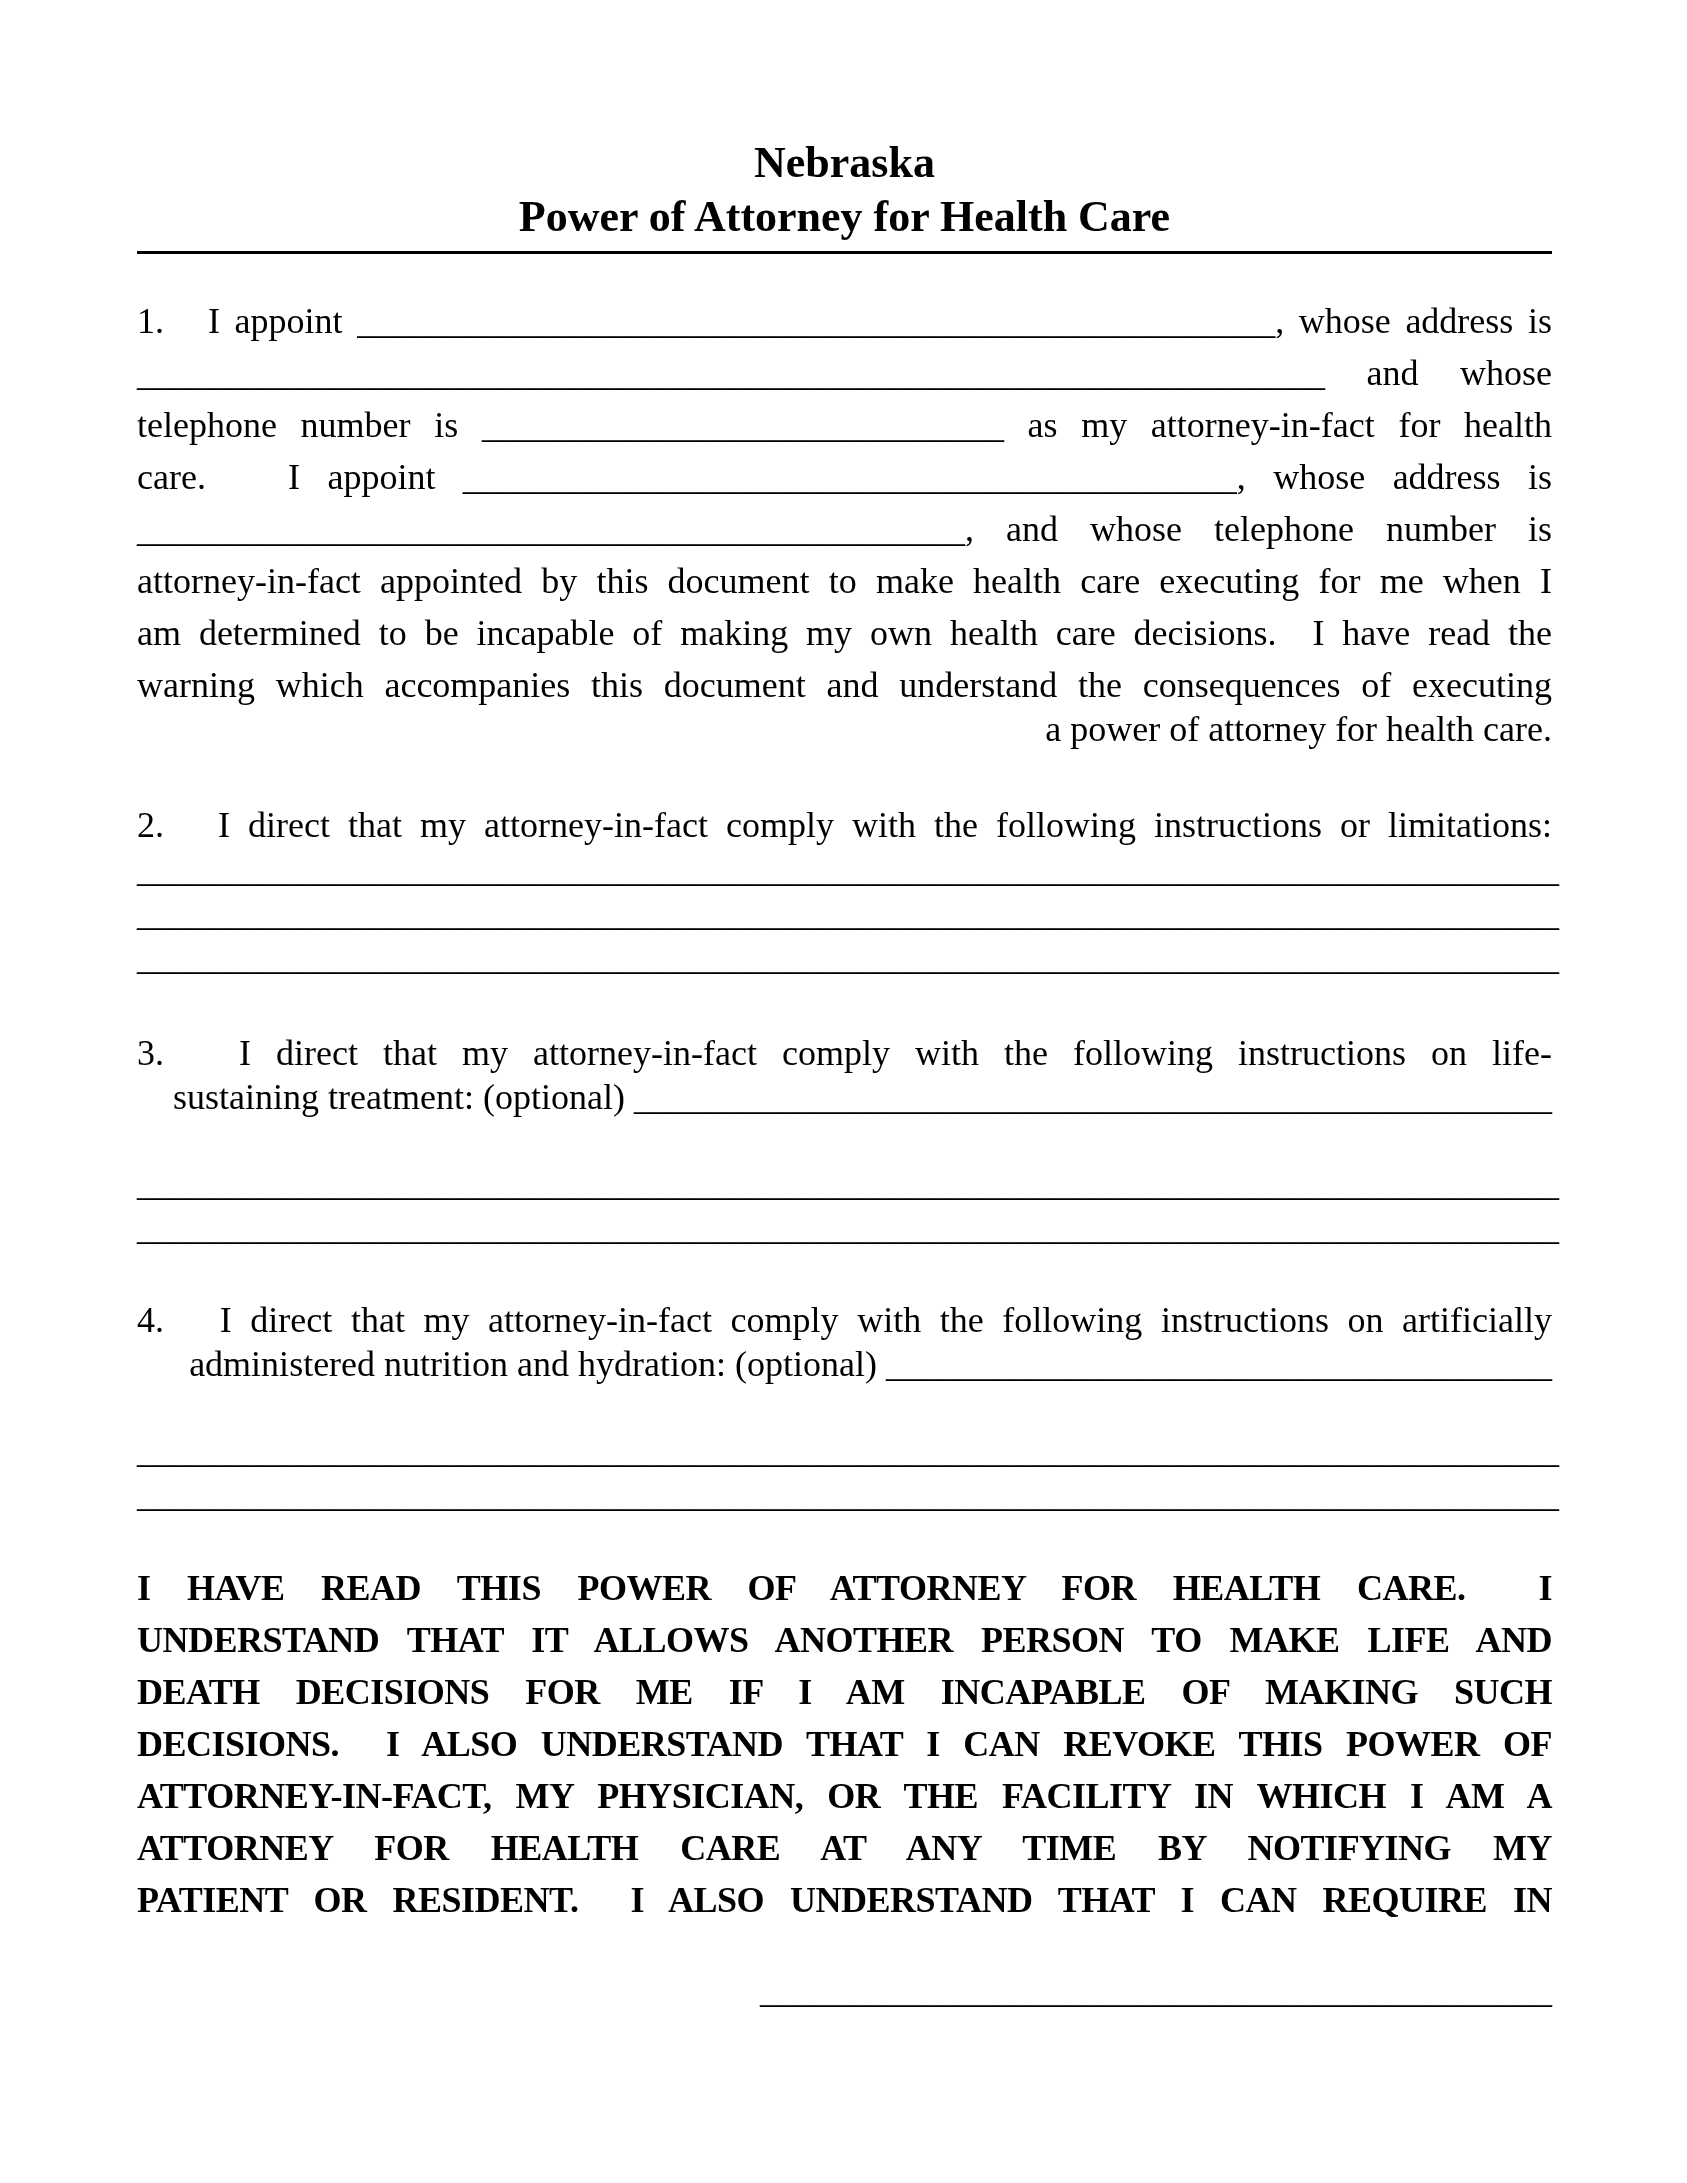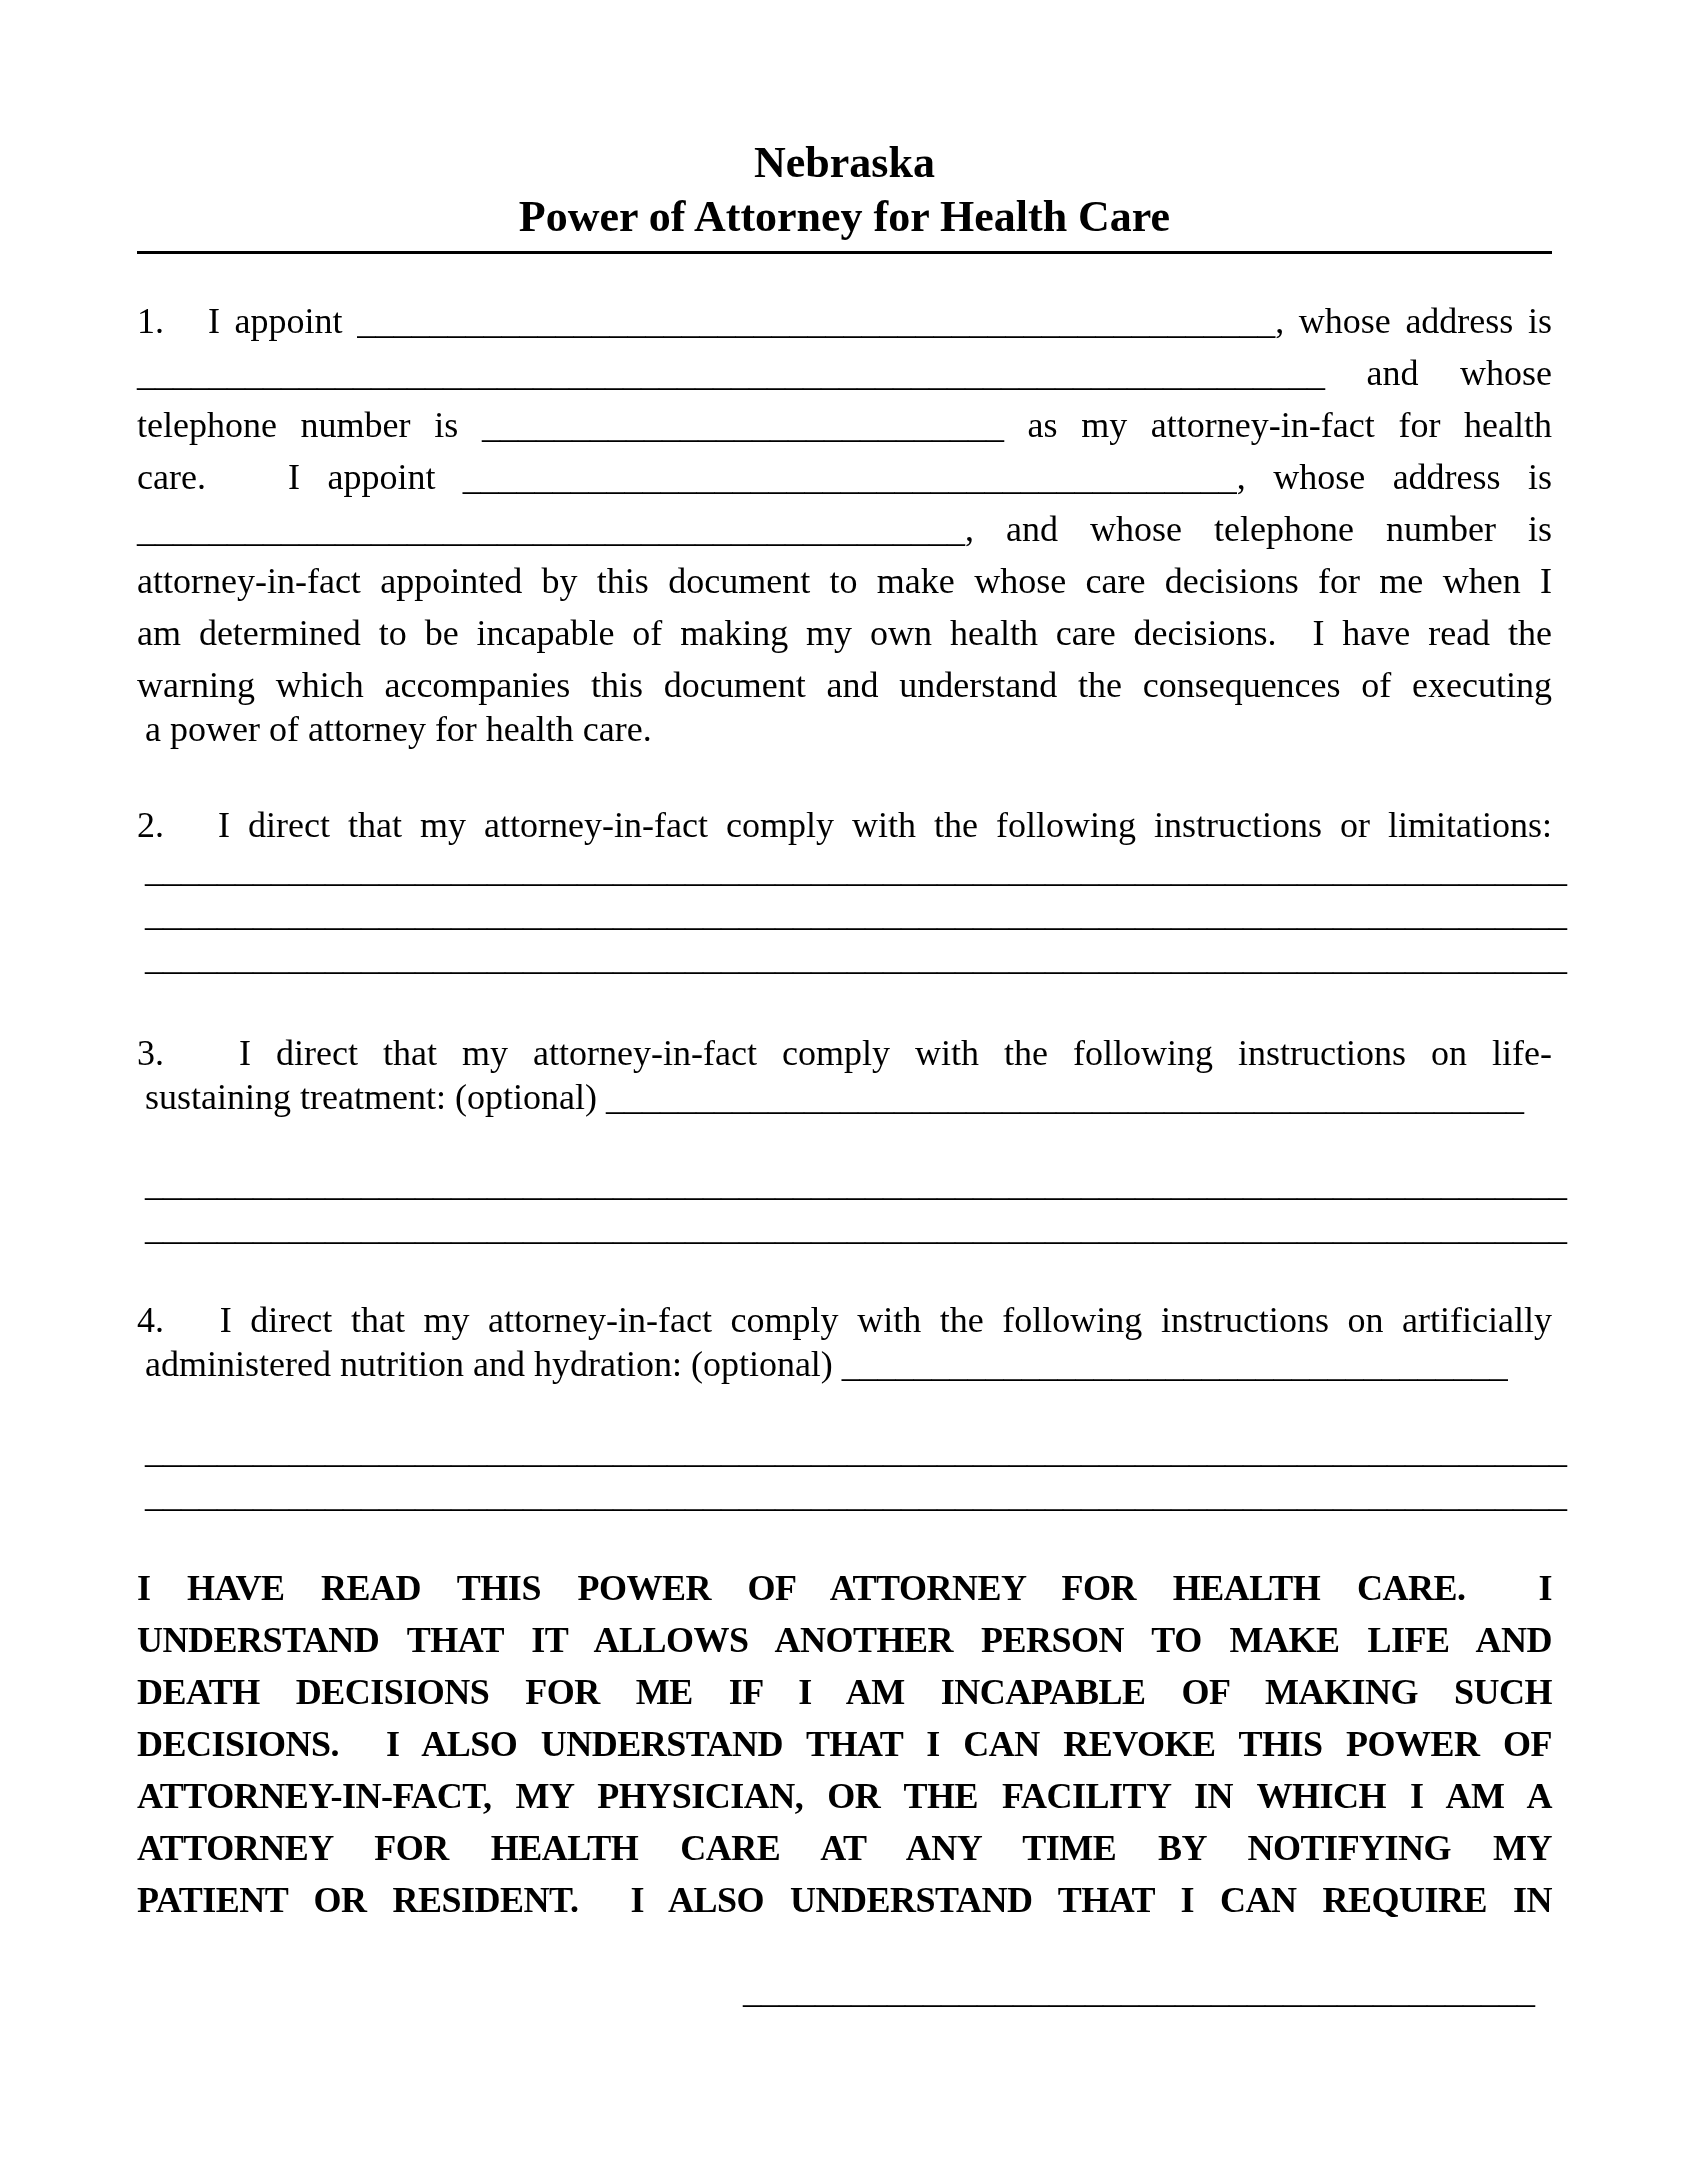--- a/index.html
+++ b/index.html
@@ -42,21 +42,21 @@
     line-height: 44px;
     white-space: nowrap;
     overflow: visible;
   }
   .j {
     text-align: justify;
     text-align-last: justify;
     text-justify: inter-word;
     margin-top: 8px;
   }
-  .l { text-align: left; margin-left: 8px; }
+  .l { text-align: right; }
   #p1 { margin-top: 45px; }
   #p2 { margin-top: 52px; }
   #p2-blanks { margin-top: 0; }
   #p3 { margin-top: 52px; }
   #p3-blanks { margin-top: 42px; }
   #p4 { margin-top: 49px; }
   #p4-blanks { margin-top: 42px; }
   #affirmation {
     margin-top: 50px;
     font-weight: bold;
@@ -78,21 +78,21 @@
   </div>
 
   <hr class="title-rule">
 
   <div class="para" id="p1">
       <div class="line j">1.&nbsp;&nbsp; I appoint ___________________________________________________, whose address is</div>
       <div class="line j">__________________________________________________________________ and whose</div>
       <div class="line j">telephone number is _____________________________ as my attorney-in-fact for health</div>
       <div class="line j">care.&nbsp;&nbsp; I appoint ___________________________________________, whose address is</div>
       <div class="line j">______________________________________________, and whose telephone number is</div>
-      <div class="line j">attorney-in-fact appointed by this document to make whose care decisions for me when I</div>
+      <div class="line j">attorney-in-fact appointed by this document to make health care executing for me when I</div>
       <div class="line j">am determined to be incapable of making my own health care decisions.&nbsp; I have read the</div>
       <div class="line j">warning which accompanies this document and understand the consequences of executing</div>
       <div class="line l">a power of attorney for health care.</div>
     </div>
 
   <div class="para" id="p2">
       <div class="line j">2.&nbsp;&nbsp; I direct that my attorney-in-fact comply with the following instructions or limitations:</div>
     </div>
   <div class="para" id="p2-blanks">
       <div class="line l">_______________________________________________________________________________</div>

